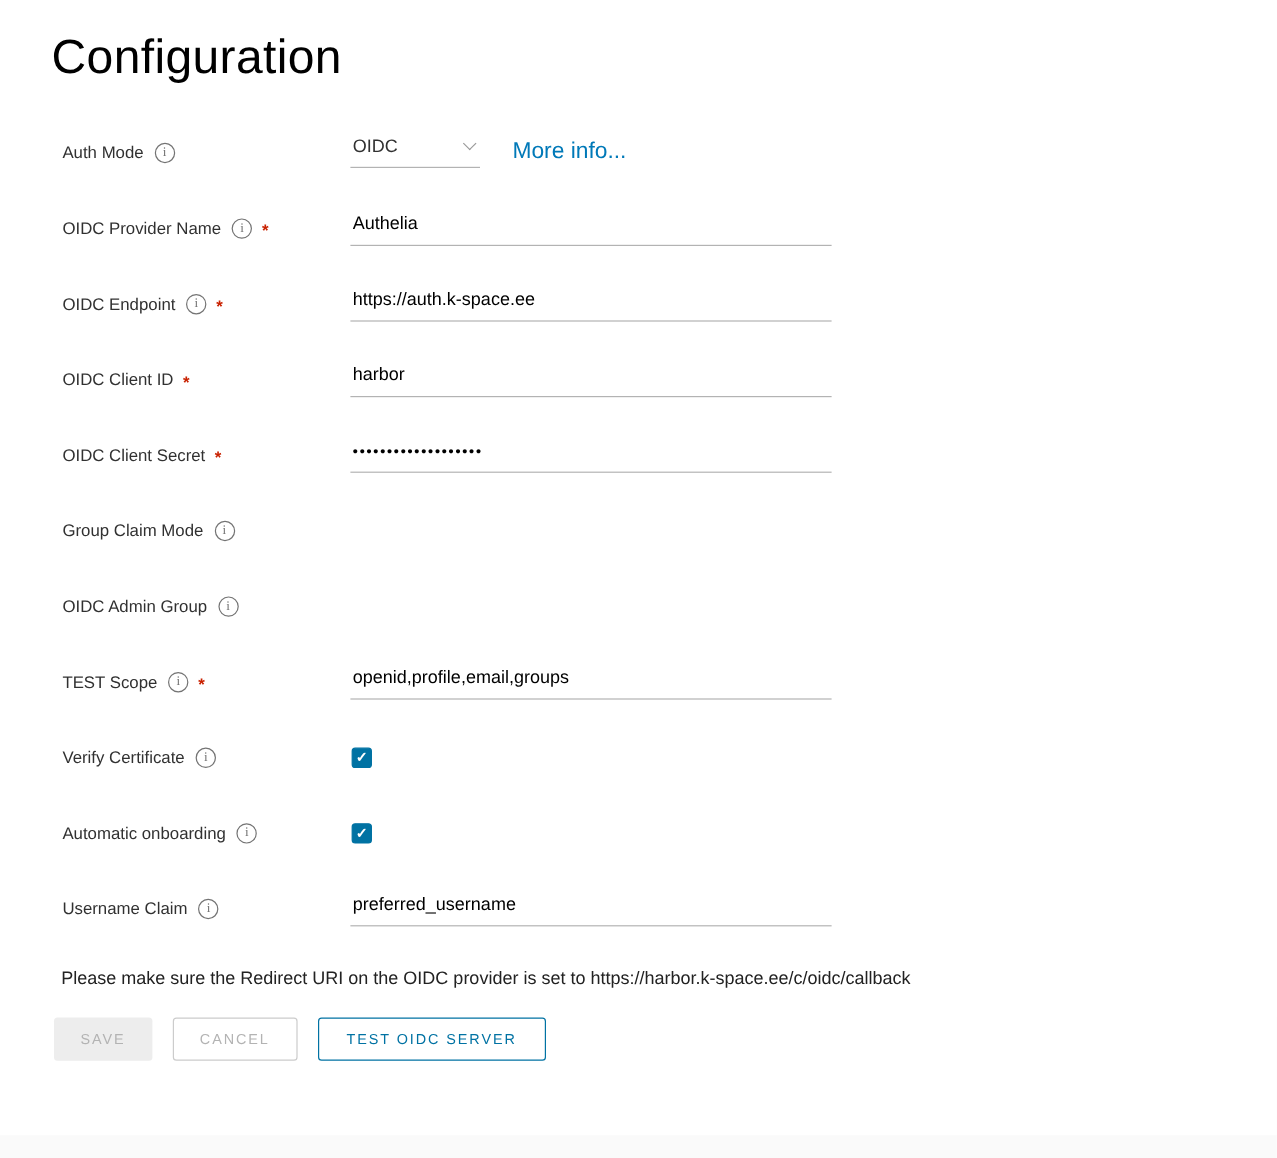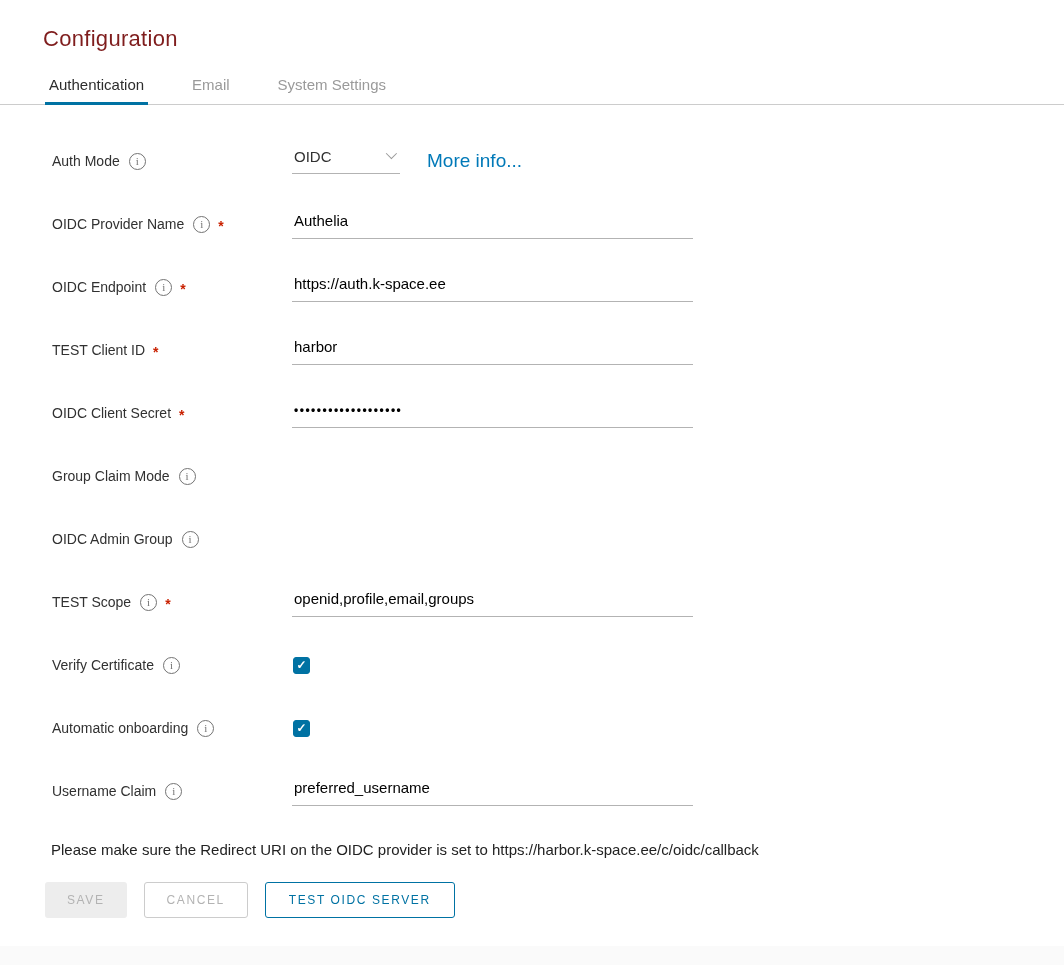--- a/index.html
+++ b/index.html
@@ -1,19 +1,19 @@
 <!DOCTYPE html>
 <html><head>
 <meta charset="utf-8">
 <style>
   * { margin:0; padding:0; box-sizing:border-box; }
   html,body { width:1064px; height:965px; background:#fafafa; font-family:"Liberation Sans", sans-serif; color:#313131; }
   .content { background:#ffffff; width:1064px; height:946px; overflow:hidden; }
 
-  .page-title { font-size:22px; font-weight:300; color:#7f1d1d; letter-spacing:0.3px; padding:26px 12px 0 43px; }
+  .page-title { font-size:40px; font-weight:300; color:#000000; letter-spacing:0.3px; padding:26px 12px 0 43px; }
 
   
   .tabs-bar { margin-top:16px; border-bottom:1px solid #cccccc; padding-left:45px; display:flex; }
   .tab { font-size:15px; color:#9a9a9a; padding:8px 4px 12px 4px; margin-right:40px; margin-bottom:-1px; cursor:pointer; background:none; border:none; font-family:inherit; }
   .tab.active { color:#2d2d2d; border-bottom:3px solid #0072a3; padding-bottom:9px; }
 
   
   .form-area { padding:36px 0 0 52px; }
   .form-row { display:flex; align-items:center; min-height:40px; margin-bottom:23px; }
   .label-cell { width:240px; display:flex; align-items:center; flex-shrink:0; }
@@ -43,25 +43,20 @@
   .btn-cancel { background:transparent; border:1px solid #cccccc; color:#b3b3b3; padding:0 22px; margin-right:17px; cursor:default; }
   .btn-test { background:#fff; border:1px solid #0072a3; color:#0072a3; padding:0 23px; }
 </style>
 </head>
 <body>
 
 <div class="content">
 
   <h1 class="page-title">Configuration</h1>
 
-  <nav class="tabs-bar">
-    <button class="tab active">Authentication</button>
-    <button class="tab">Email</button>
-    <button class="tab">System Settings</button>
-  </nav>
 
   <div class="form-area">
 
     <div class="form-row">
       <div class="label-cell">
         <span class="field-label">Auth Mode</span>
         <span class="info-icon">i</span>
       </div>
       <div class="control-cell">
         <div class="select-box">
@@ -89,21 +84,21 @@
         <span class="info-icon">i</span>
         <span class="required-star">*</span>
       </div>
       <div class="control-cell">
         <input class="text-input" type="text" value="https://auth.k-space.ee" style="">
       </div>
     </div>
 
     <div class="form-row">
       <div class="label-cell">
-        <span class="field-label">TEST Client ID</span>
+        <span class="field-label">OIDC Client ID</span>
         <span class="required-star">*</span>
       </div>
       <div class="control-cell">
         <input class="text-input" type="text" value="harbor" style="">
       </div>
     </div>
 
     <div class="form-row">
       <div class="label-cell">
         <span class="field-label">OIDC Client Secret</span>

